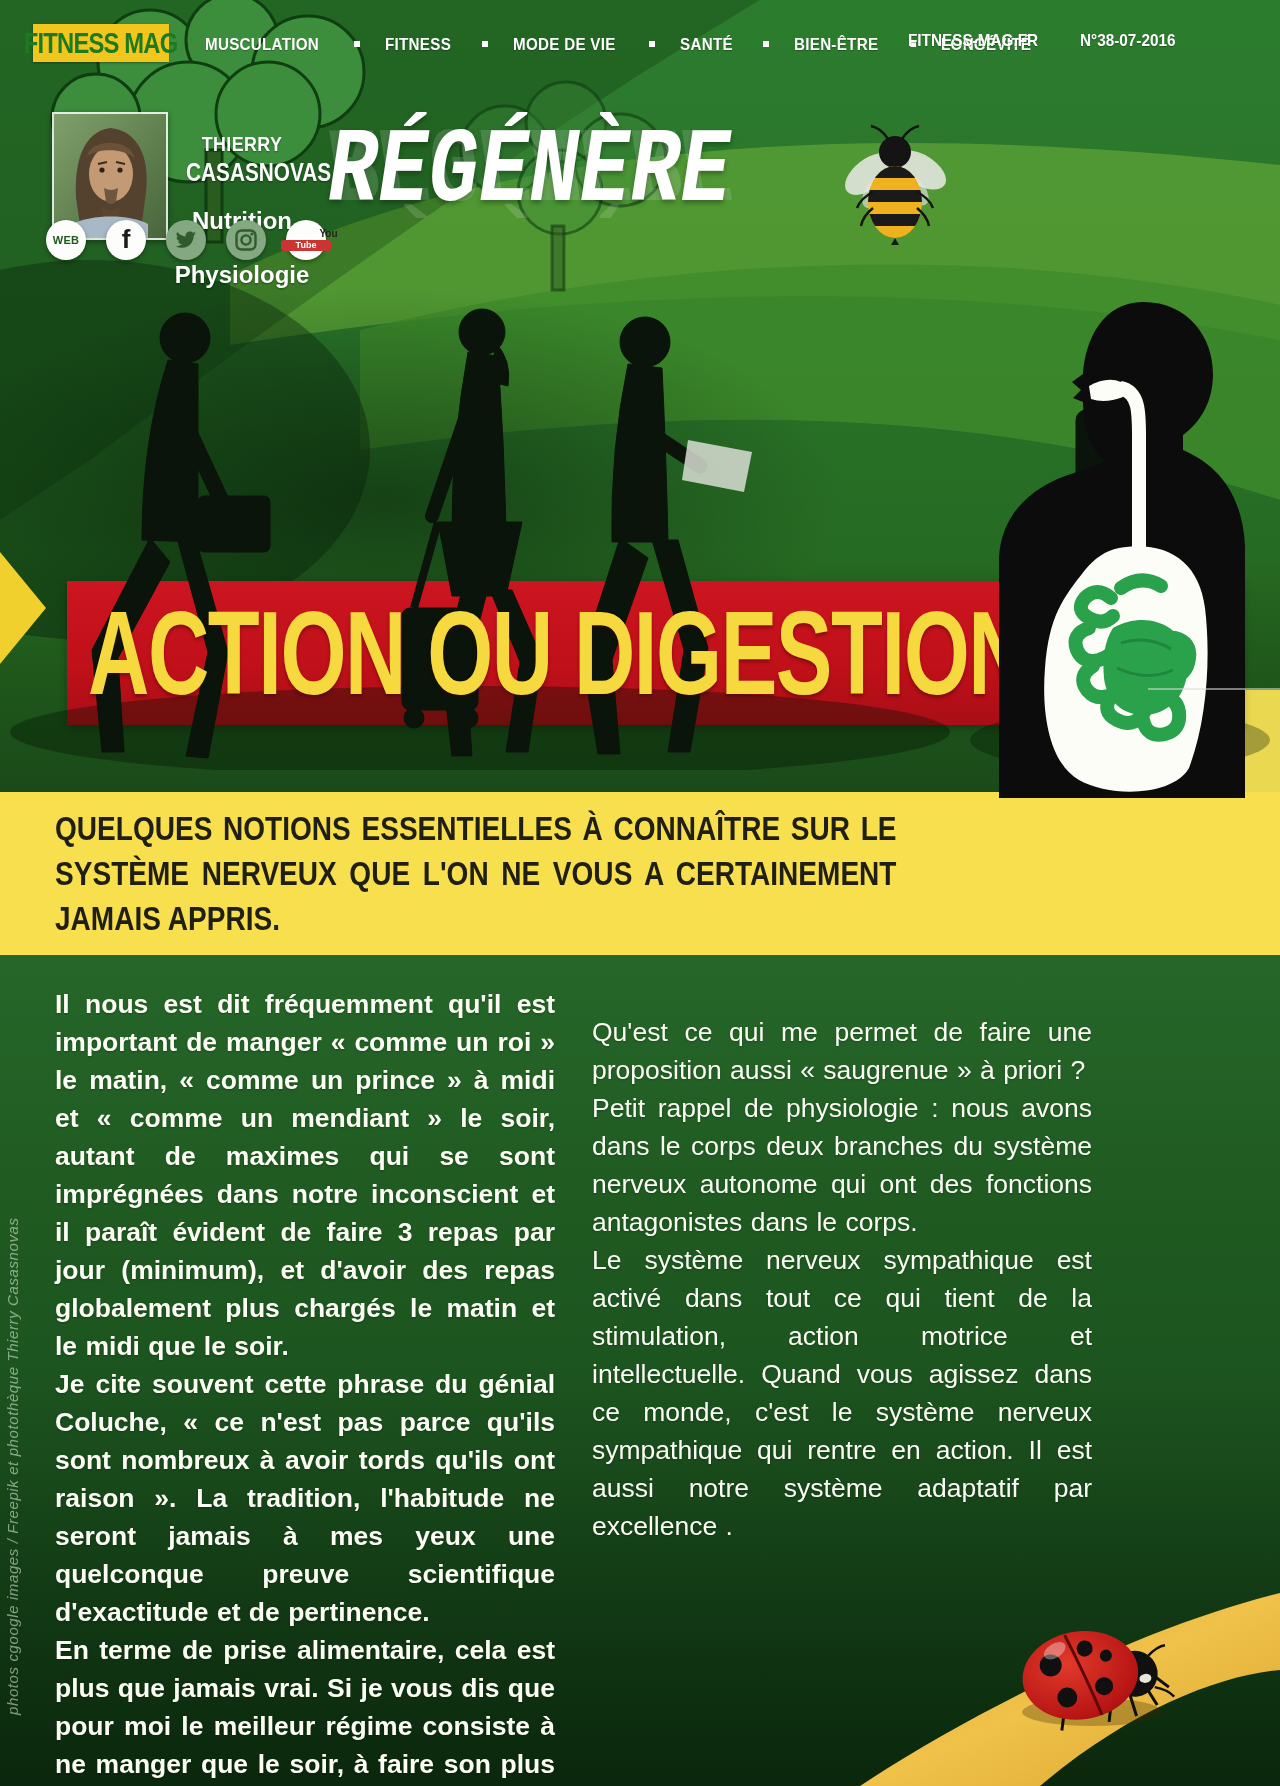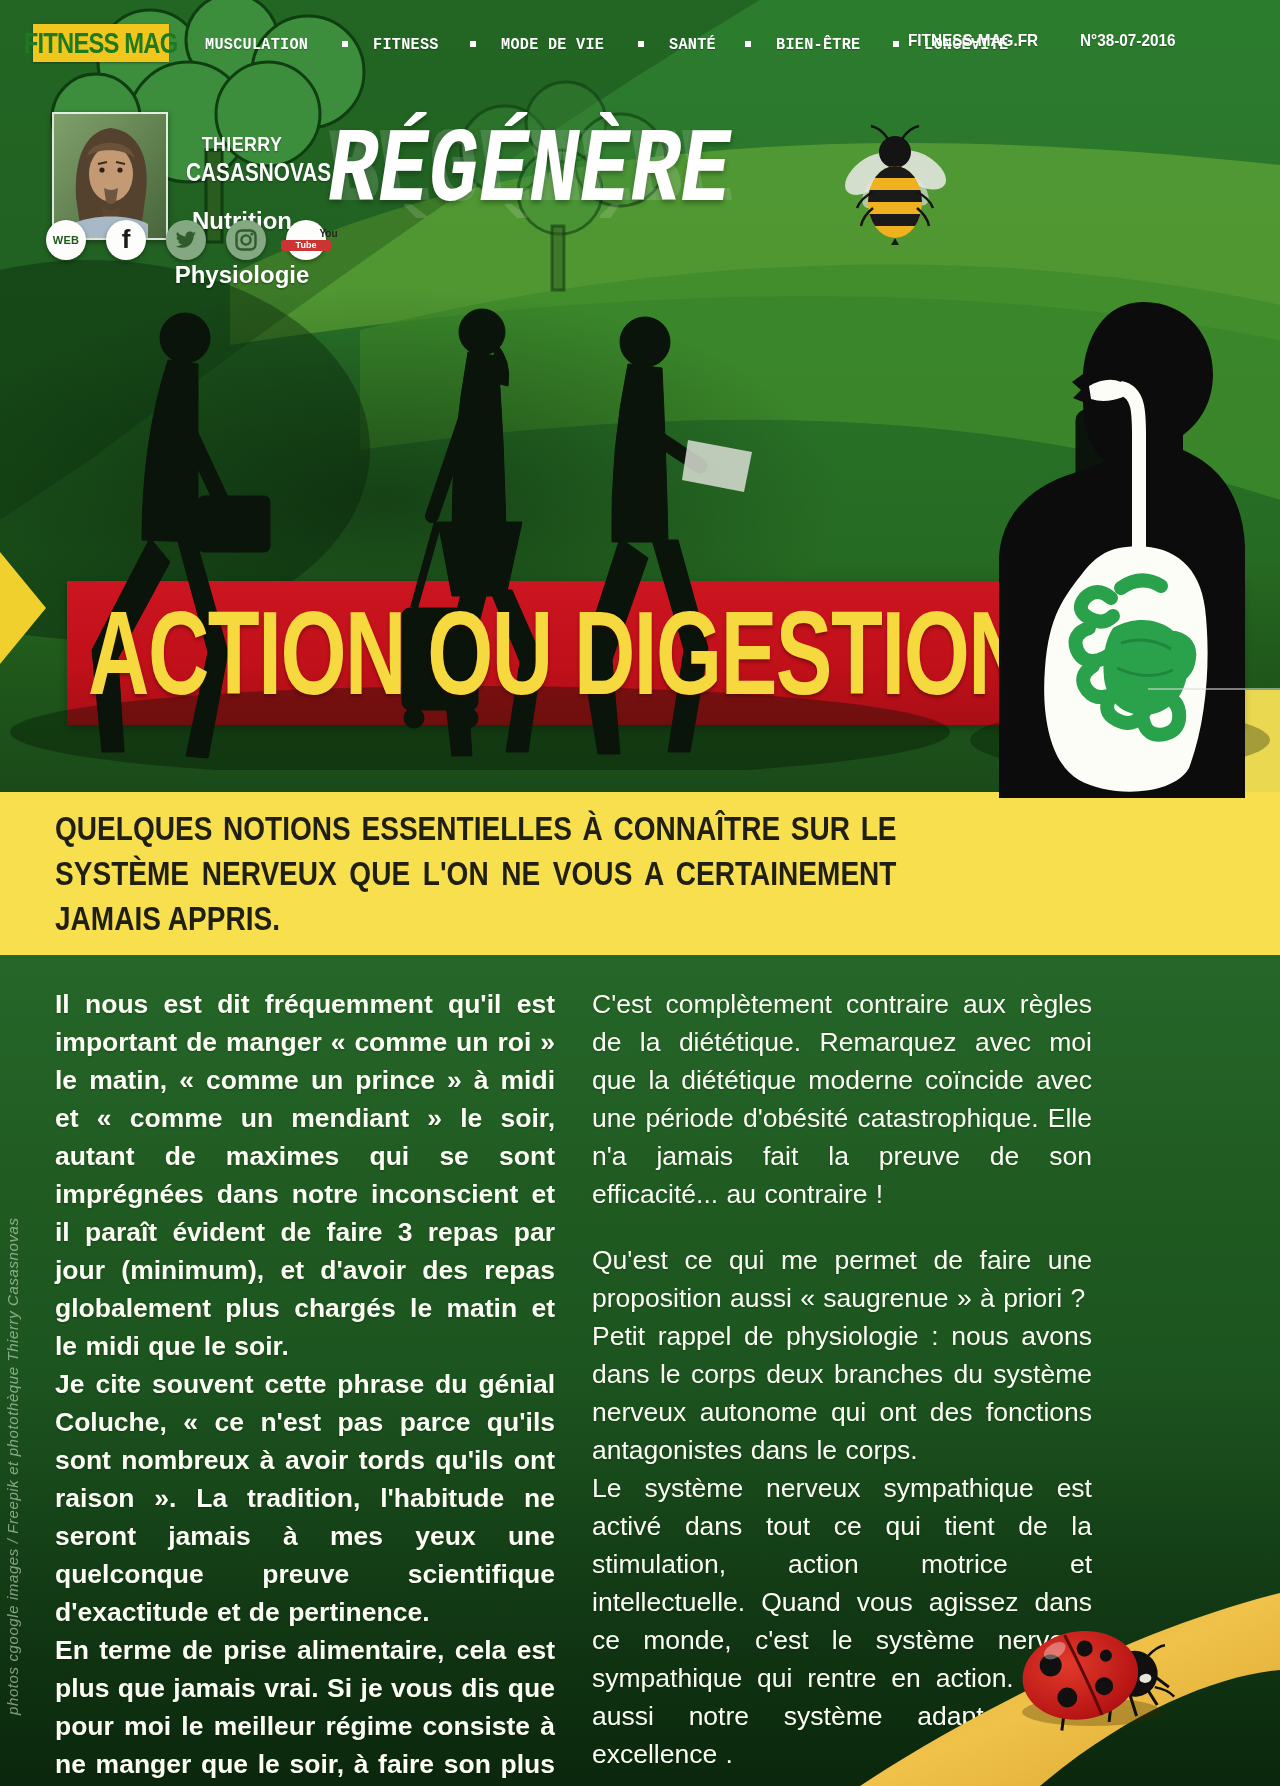--- a/index.html
+++ b/index.html
@@ -5,21 +5,21 @@
   html,body{margin:0;padding:0;background:#0c2a0e;}
   #page{position:relative;width:1280px;height:1786px;margin:0 auto;overflow:hidden;
         font-family:"Liberation Sans",sans-serif;
         background:linear-gradient(180deg,#2c7c2e 0%,#2a752b 16%,#25661f 38%,#27682a 52%,#1f5a21 68%,#1b511e 82%,#123c14 100%);}
   .abs{position:absolute;}
 
   
   .logo-box{left:33px;top:24px;width:136px;height:38px;background:#f2c71d;z-index:7;
             display:flex;align-items:center;justify-content:center;box-shadow:0 1px 2px rgba(0,0,0,.35);}
   .logo-box span{font-weight:900;font-size:29px;color:#1d7a21;letter-spacing:-1px;transform:scaleX(.82);white-space:nowrap;}
-  .nav{left:205px;top:31px;height:26px;display:flex;align-items:center;gap:25px;z-index:7;font-family:Liberation Mono, monospace;}
+  .nav{left:205px;top:31px;height:26px;display:flex;align-items:center;gap:25px;z-index:7;}
   .nav .item{color:#fff;font-weight:700;font-size:16.5px;letter-spacing:.3px;transform:scaleX(.92);transform-origin:left;white-space:nowrap;text-shadow:0 1px 1px rgba(0,0,0,.3);}
   .nav .dot{width:6px;height:6px;background:#fff;flex:0 0 auto;}
   .issue{left:868px;top:31px;display:flex;gap:27px;z-index:7;color:#fff;font-weight:700;font-size:17px;text-shadow:0 1px 1px rgba(0,0,0,.3);padding-left:40px;}
   .issue span{transform:scaleX(.9);transform-origin:left;white-space:nowrap;}
 
   
   .photo{left:52px;top:112px;width:116px;height:128px;z-index:7;border:2px solid rgba(255,255,255,.85);box-sizing:border-box;box-shadow:0 2px 6px rgba(0,0,0,.4);}
   .author-names{left:172px;top:132px;width:140px;z-index:7;text-align:center;color:#fff;}
   .author-first{font-size:21px;font-weight:800;letter-spacing:.5px;transform:scaleX(.85);text-shadow:0 1px 2px rgba(0,0,0,.4);}
   .author-last{font-size:26px;font-weight:900;letter-spacing:0;transform:scaleX(.8);margin-top:1px;text-shadow:0 1px 2px rgba(0,0,0,.4);}
@@ -276,21 +276,20 @@
   </svg>
 
   <div class="abs headline">QUELQUES NOTIONS ESSENTIELLES À CONNAÎTRE SUR LE SYSTÈME NERVEUX QUE L'ON NE VOUS A CERTAINEMENT JAMAIS APPRIS.</div>
 
   <div class="abs col col-left">
     <p>Il nous est dit fréquemment qu'il est important de manger « comme un roi » le matin, « comme un prince » à midi et « comme un mendiant » le soir, autant de maximes qui se sont imprégnées dans notre inconscient et il paraît évident de faire 3 repas par jour (minimum), et d'avoir des repas globalement plus chargés le matin et le midi que le soir.</p>
     <p>Je cite souvent cette phrase du génial Coluche, « ce n'est pas parce qu'ils sont nombreux à avoir tords qu'ils ont raison ». La tradition, l'habitude ne seront jamais à mes yeux une quelconque preuve scientifique d'exactitude et de pertinence.</p>
     <p>En terme de prise alimentaire, cela est plus que jamais vrai. Si je vous dis que pour moi le meilleur régime consiste à ne manger que le soir, à faire son plus gros repas le soir, à faire même qu'un seul repas le soir, un repas important en quantité, vous allez crier au fou.</p>
   </div>
   <div class="abs col col-right">
-    <p>C'est complètement contraire aux règles de la diététique. Remarquez avec moi que la diététique moderne coïncide avec une période d'obésité catastrophique. Elle n'a jamais fait la preuve de son efficacité... au contraire !</p>
     <p class="gap">Qu'est ce qui me permet de faire une proposition aussi « saugrenue » à priori ?</p>
     <p>Petit rappel de physiologie : nous avons dans le corps deux branches du système nerveux autonome qui ont des fonctions antagonistes dans le corps.</p>
     <p>Le système nerveux sympathique est activé dans tout ce qui tient de la stimulation, action motrice et intellectuelle. Quand vous agissez dans ce monde, c'est le système nerveux sympathique qui rentre en action. Il est aussi notre système adaptatif par excellence .</p>
   </div>
 
   <div class="abs credit">photos cgoogle images / Freepik et photothèque Thierry Casasnovas</div>
 
   <svg class="abs" style="left:840px;top:1560px;z-index:7;" width="440" height="226" viewBox="0 0 440 226">
     <defs>
         <linearGradient id="gold" x1="0" y1="0" x2="1" y2="1">

